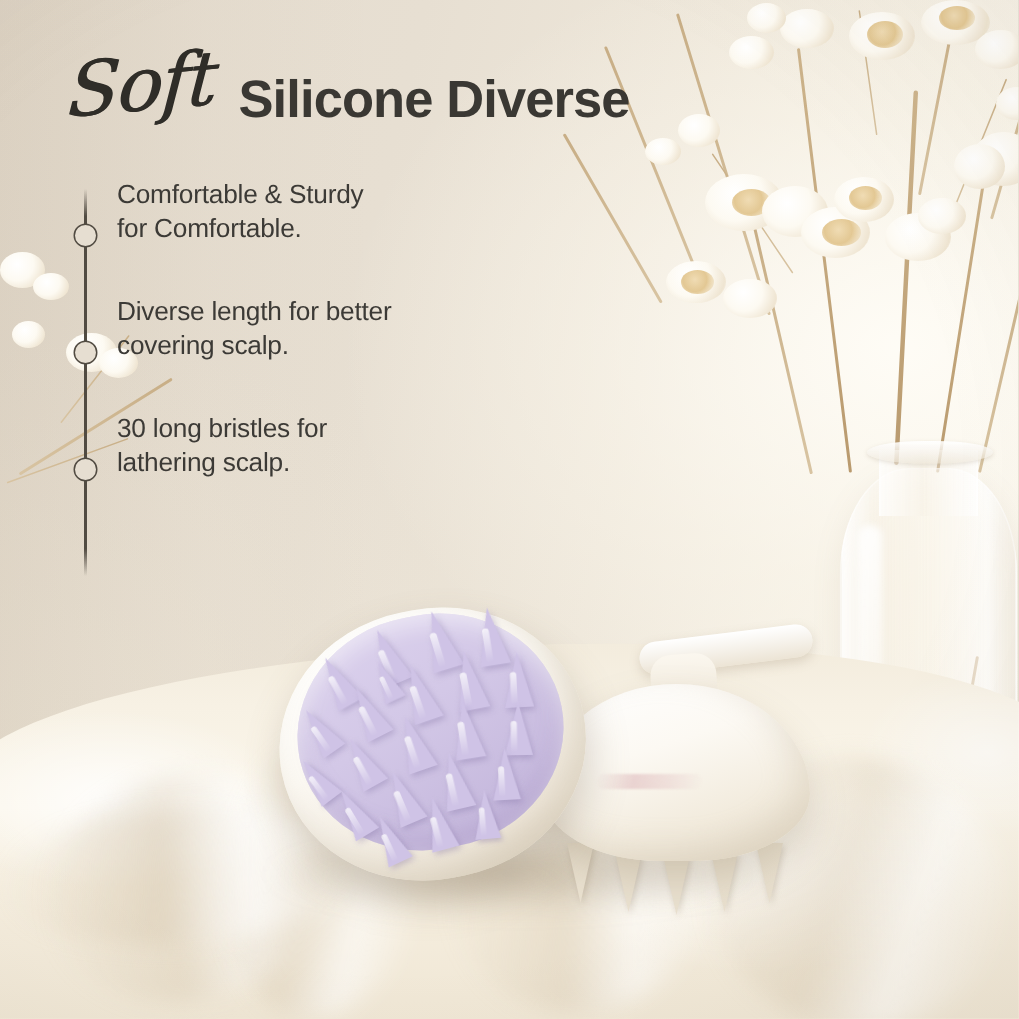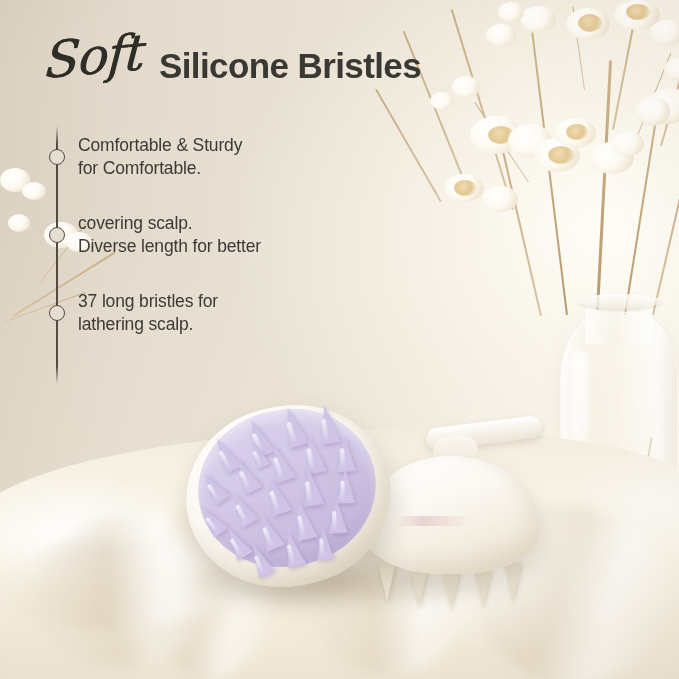--- a/index.html
+++ b/index.html
@@ -217,21 +217,21 @@
 
   .features { position: absolute; left: 40px; top: 118px; width: 330px; }
   .rail {
     position: absolute; left: 16px; top: 8px; width: 1.6px; height: 258px;
     background: linear-gradient(180deg, rgba(80,74,64,0) 0%, #514b42 7%, #514b42 93%, rgba(80,74,64,0) 100%);
   }
   .feat {
     position: relative;
     min-height: 78px;
     padding-left: 38px;
-    display: flex; align-items: center;
+    display: flex; align-items: flex-start;
   }
   .dot {
     position: absolute; left: 8.5px; top: 50%; transform: translateY(-50%);
     width: 16px; height: 16px;
     border-radius: 50%;
     border: 1.6px solid #514b42;
     background: #e6ded1;
   }
   .feat-text {
     font-family: "Liberation Sans", sans-serif;
@@ -368,44 +368,44 @@
       <div class="cone" style="left:74px;  top:122px; transform:rotate(-4deg)  scale(1.04);"></div>
       <div class="cone" style="left:106px; top:122px; transform:rotate(6deg)   scale(0.96);"></div>
       <div class="cone" style="left:58px;  top:22px;  transform:rotate(-14deg) scale(0.82);"></div>
     </div>
   </div>
 
   <div class="bg-vignette"></div>
 
   <div class="headline">
     <span class="headline-script">Soft</span>
-    <span class="headline-bold">Silicone Bristles</span>
+    <span class="headline-bold">Silicone Diverse</span>
   </div>
 
   <div class="features">
     <div class="rail"></div>
 
     <div class="feat">
       <span class="dot"></span>
       <div class="feat-text">
         <div>Comfortable &amp; Sturdy</div>
         <div>for Comfortable.</div>
       </div>
     </div>
 
     <div class="feat">
       <span class="dot"></span>
       <div class="feat-text">
+        <div>Diverse length for better</div>
         <div>covering scalp.</div>
-        <div>Diverse length for better</div>
       </div>
     </div>
 
     <div class="feat">
       <span class="dot"></span>
       <div class="feat-text">
-        <div>37 long bristles for</div>
+        <div>30 long bristles for</div>
         <div>lathering scalp.</div>
       </div>
     </div>
   </div>
 
 </div>
 
 </body></html>

